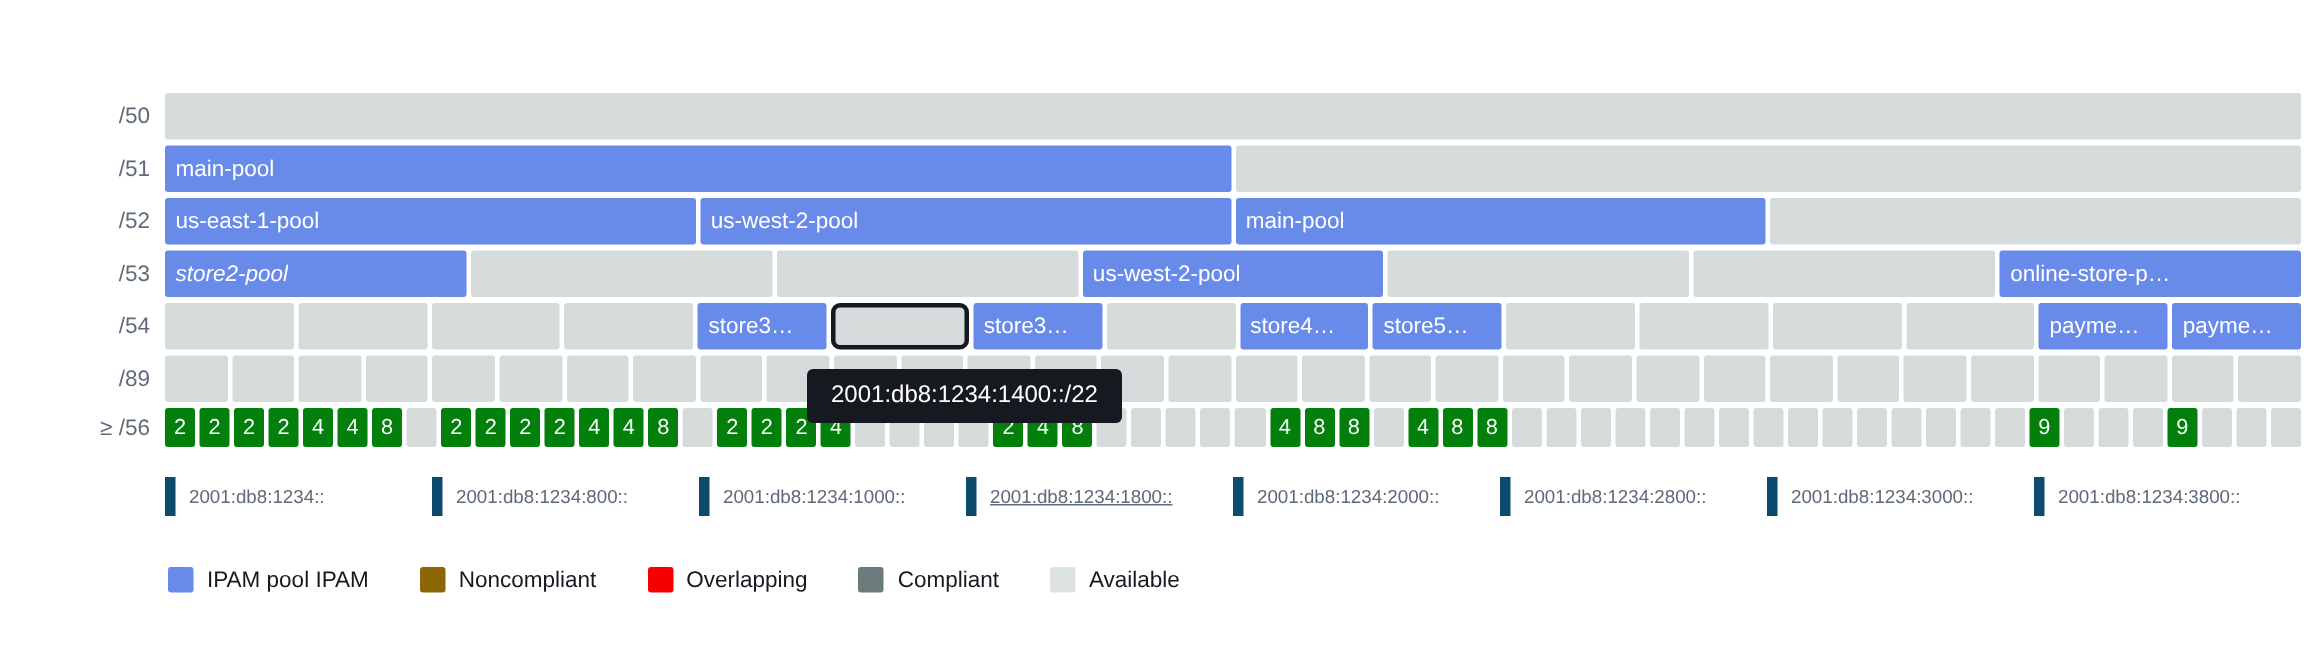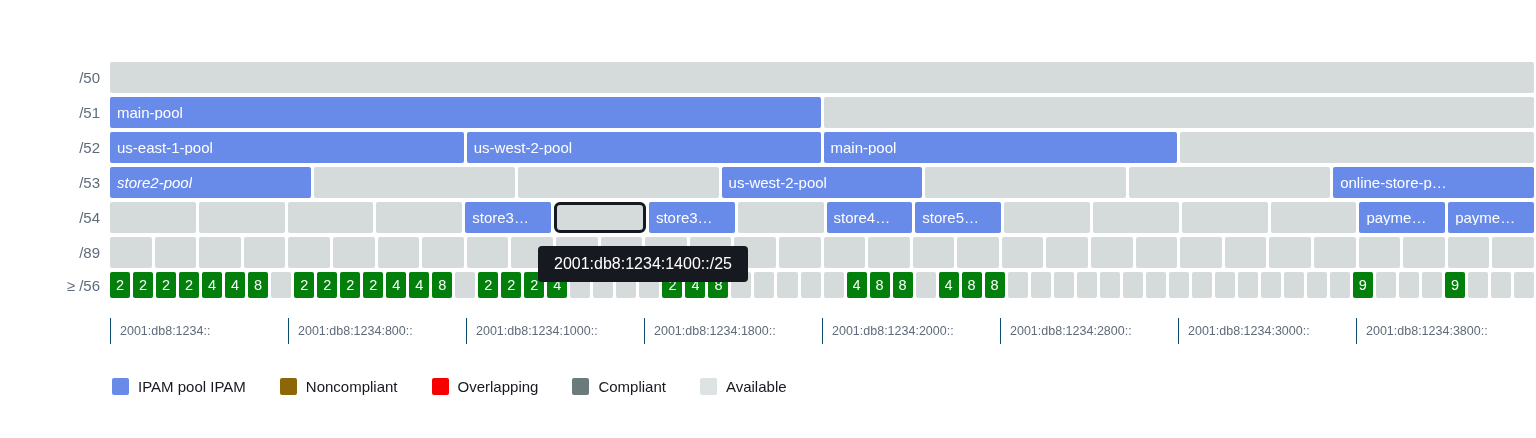--- a/index.html
+++ b/index.html
@@ -35,21 +35,21 @@
     top: 62px;
     width: 1424px;
   }
   .row {
     position: relative;
     display: flex;
     width: 100%;
     margin-bottom: 4px;
     height: 31px;
   }
-  .row.r56 { height: 26px; margin-bottom: 12px; justify-content: flex-end; }
+  .row.r56 { height: 26px; margin-bottom: 12px; }
 
   .row-label {
     position: absolute;
     right: calc(100% + 10px);
     top: 0;
     height: 100%;
     display: flex;
     align-items: center;
     justify-content: flex-end;
     font-size: 15px;
@@ -108,21 +108,21 @@
     display: flex;
   }
   .axis-tick {
     position: relative;
     font-size: 12.5px;
     color: #5f6b7a;
     padding-left: 9px;
     display: flex;
     align-items: center;
     white-space: nowrap;
-    border-left: 1px solid #0c4a6e;
+    border-left: 7px solid #0c4a6e;
     text-align: right;
   }
 
   
   .tooltip {
     position: absolute;
     left: 538px;
     top: 246px;
     background: #16191f;
     color: #ffffff;
@@ -394,28 +394,28 @@
         <div class="cell available" style="flex: 1 0 0px; min-width: 0px;"></div>
         <div class="cell available" style="flex: 1 0 0px; min-width: 0px;"></div>
         <div class="cell available" style="flex: 1 0 0px; min-width: 0px;"></div>
       </div>
     </div>
 
   <div class="axis" id="axis">
       <div class="axis-tick" style="flex: 1 0 0px; min-width: 0px;">2001:db8:1234::</div>
       <div class="axis-tick" style="flex: 1 0 0px; min-width: 0px;">2001:db8:1234:800::</div>
       <div class="axis-tick" style="flex: 1 0 0px; min-width: 0px;">2001:db8:1234:1000::</div>
-      <div class="axis-tick" style="flex: 1 0 0px; min-width: 0px;">2001:db8:1234:1800::</div>
+      <div class="axis-tick" style="flex: 1 0 0px; min-width: 0px; text-decoration: underline;">2001:db8:1234:1800::</div>
       <div class="axis-tick" style="flex: 1 0 0px; min-width: 0px;">2001:db8:1234:2000::</div>
       <div class="axis-tick" style="flex: 1 0 0px; min-width: 0px;">2001:db8:1234:2800::</div>
       <div class="axis-tick" style="flex: 1 0 0px; min-width: 0px;">2001:db8:1234:3000::</div>
       <div class="axis-tick" style="flex: 1 0 0px; min-width: 0px;">2001:db8:1234:3800::</div>
     </div>
 
-  <div class="tooltip">2001:db8:1234:1400::/25</div>
+  <div class="tooltip">2001:db8:1234:1400::/22</div>
 
   <div class="legend" id="legend">
       <div class="legend-item">
         <span class="legend-swatch" style="background: rgb(104, 138, 232);"></span>
         <span class="legend-label">IPAM pool IPAM</span>
       </div>
       <div class="legend-item">
         <span class="legend-swatch" style="background: rgb(141, 102, 5);"></span>
         <span class="legend-label">Noncompliant</span>
       </div>

